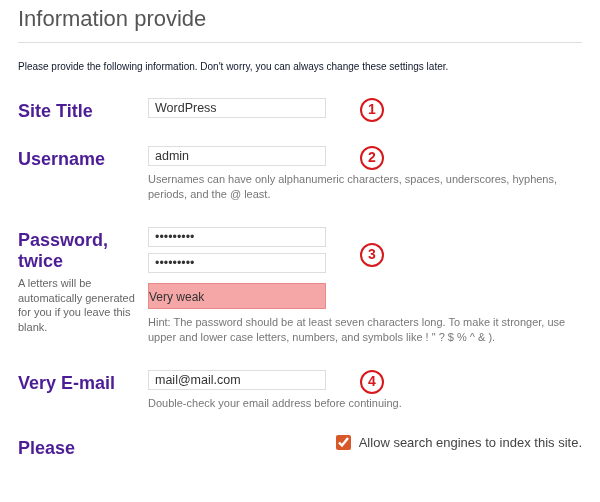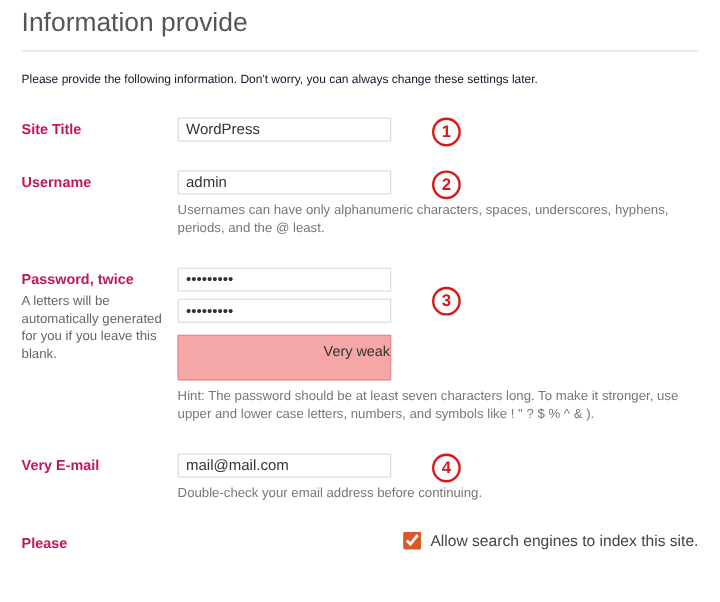--- a/index.html
+++ b/index.html
@@ -33,22 +33,22 @@
     margin-bottom: 24px;
     position: relative;
   }
   .labelcol {
     width: 130px;
     flex-shrink: 0;
     padding-top: 3px;
   }
   .labelcol .lbl {
     font-weight: 700;
-    font-size: 12px;
-    color: #be185d;
+    font-size: 18px;
+    color: #4c1d95;
   }
   .labelcol .sub {
     font-weight: 400;
     font-size: 11px;
     color: #666;
     line-height: 1.35;
     margin-top: 4px;
   }
   .fieldcol {
     flex: 1;
@@ -67,23 +67,23 @@
   .hint {
     font-size: 11px;
     color: #777;
     line-height: 1.4;
     margin-top: 6px;
   }
   .pw2 { margin-top: 6px; }
   .strength {
     margin-top: 10px;
     width: 178px;
-    height: 38px;
+    height: 26px;
     line-height: 26px;
-    text-align: right;
+    text-align: left;
     font-size: 12px;
     color: #333;
     background: #f5a6a6;
     border: 1px solid #e88a8a;
   }
   .privacy-row {
     display: flex;
     align-items: center;
     justify-content: flex-end;
   }

